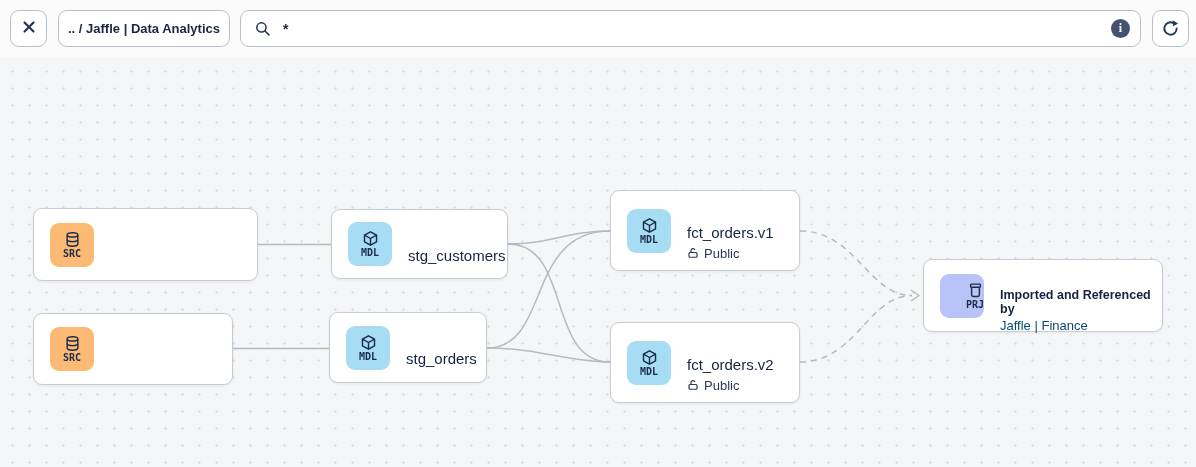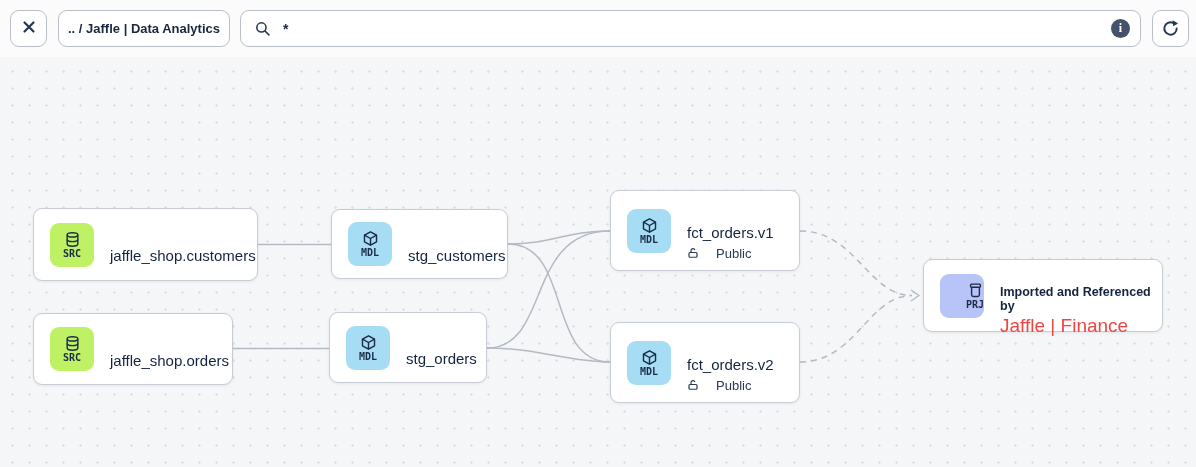--- a/index.html
+++ b/index.html
@@ -65,28 +65,28 @@
   }
   .badge {
     width:44px; height:44px; border-radius:9px; flex:0 0 auto;
     display:flex; flex-direction:column; align-items:center; justify-content:center;
     gap:1px;
   }
   .badge .blabel {
     font-family:"DejaVu Sans Mono", monospace;
     font-size:10px; font-weight:600; color:#1c2b47; line-height:1;
   }
-  .badge.src { background:#bef264; }
+  .badge.src { background:#fdba74; }
   .badge.mdl { background:#a6ddf5; }
   .badge.prj { background:#b8c3f8;align-items:flex-end; }
   .ntitle { font-size:15px; color:#15233f; line-height:1.25;margin-top:24px; }
-  .access { display:flex; align-items:center; gap:17px; margin-top:3px;
+  .access { display:flex; align-items:center; gap:5px; margin-top:3px;
             font-size:13px; color:#2c3a55; }
   .psub { font-size:12.5px; font-weight:700; color:#15233f;margin-top:30px; }
-  .ptitle { font-size:19px; color:#ef4444; margin-top:2px; }
+  .ptitle { font-size:13px; color:#0c4a6e; margin-top:2px; }
 </style>
 </head>
 <body>
 
 <div class="stage">
   <div class="dots"></div>
 
   <div class="toolbar">
     <button class="tb-btn tb-square" style="left:10px;">
       <span>
@@ -137,35 +137,33 @@
     <div class="badge src">
       <span style="display:flex;">
         <svg width="17" height="17" viewBox="0 0 24 24" fill="none" stroke="#1c2b47" stroke-width="2">
           <ellipse cx="12" cy="5.5" rx="7.5" ry="3"></ellipse>
           <path d="M4.5 5.5 V12 c0 1.66 3.36 3 7.5 3 s7.5-1.34 7.5-3 V5.5"></path>
           <path d="M4.5 12 V18.5 c0 1.66 3.36 3 7.5 3 s7.5-1.34 7.5-3 V12"></path>
         </svg>
       </span>
       <span class="blabel">SRC</span>
     </div>
-    <div class="ntitle">jaffle_shop.customers</div>
   </div>
 
   <div class="node" style="left:33px; top:313px; width:200px; height:72px;">
     <div class="badge src">
       <span style="display:flex;">
         <svg width="17" height="17" viewBox="0 0 24 24" fill="none" stroke="#1c2b47" stroke-width="2">
           <ellipse cx="12" cy="5.5" rx="7.5" ry="3"></ellipse>
           <path d="M4.5 5.5 V12 c0 1.66 3.36 3 7.5 3 s7.5-1.34 7.5-3 V5.5"></path>
           <path d="M4.5 12 V18.5 c0 1.66 3.36 3 7.5 3 s7.5-1.34 7.5-3 V12"></path>
         </svg>
       </span>
       <span class="blabel">SRC</span>
     </div>
-    <div class="ntitle">jaffle_shop.orders</div>
   </div>
 
   <div class="node" style="left:331px; top:209px; width:177px; height:70px;">
     <div class="badge mdl">
       <span style="display:flex;">
         <svg width="17" height="17" viewBox="0 0 24 24" fill="none" stroke="#1c2b47" stroke-width="2" stroke-linejoin="round">
           <path d="M12 2.5 L20.5 7.25 V16.75 L12 21.5 L3.5 16.75 V7.25 Z"></path>
           <path d="M3.5 7.25 L12 12 L20.5 7.25"></path>
             <path d="M12 12 V21.5"></path>
         </svg>

